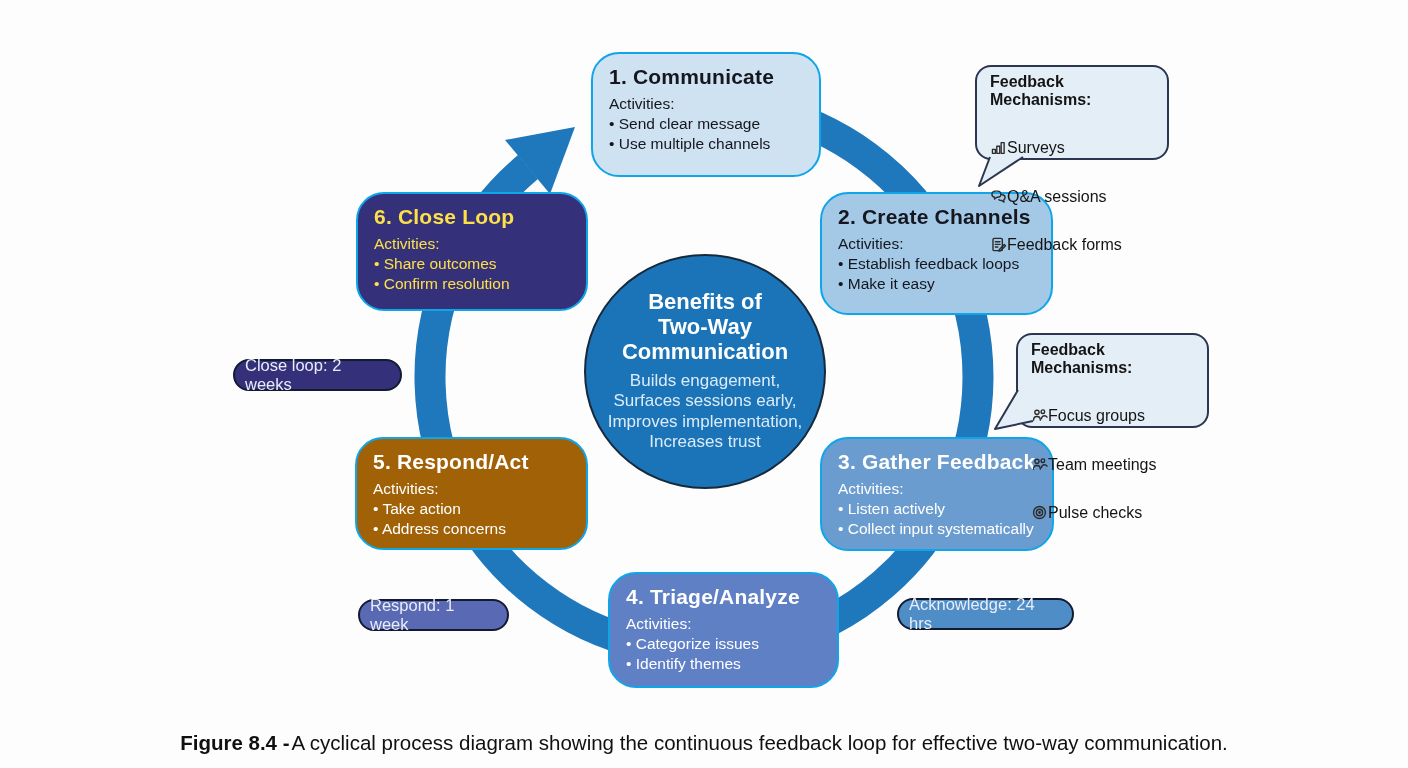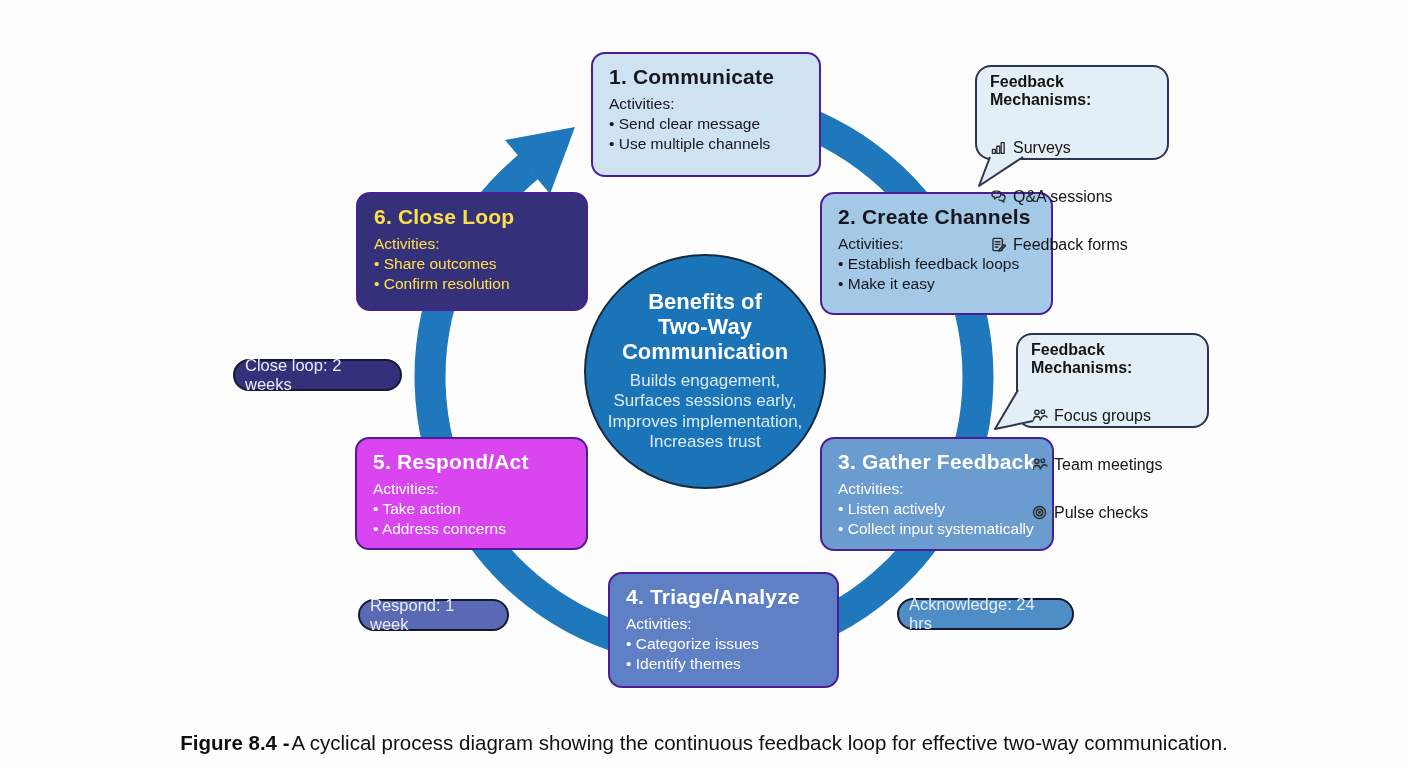--- a/index.html
+++ b/index.html
@@ -7,21 +7,21 @@
     position:relative;width:1408px;height:768px;background:#fdfdfd;overflow:hidden;
     font-family:"Liberation Sans", sans-serif;
   }
   .bg-svg,.fg-svg{position:absolute;left:0;top:0;pointer-events:none;}
   .bg-svg{z-index:1;}
   .fg-svg{z-index:3;}
 
   
   .stage{
     position:absolute;z-index:2;box-sizing:border-box;
-    border:2px solid #4c1d95;border-radius:14px;
+    border:2px solid #0ea5e9;border-radius:28px;
     padding:11px 8px 10px 16px;
   }
   .stage-title{font-size:21px;font-weight:bold;margin-bottom:5px;letter-spacing:.2px;}
   .stage-activities{font-size:15.5px;line-height:1.3;}
   .stage-item{font-size:15.5px;line-height:1.3;}
   .stage-item::before{content:"• ";}
   .stage-1{left:591px;top:52px;width:230px;height:125px;}
   .stage-2{left:820px;top:192px;width:233px;height:123px;}
   .stage-3{left:820px;top:437px;width:234px;height:114px;}
   .stage-4{left:589px;top:572px;width:231px;height:116px;}
@@ -40,21 +40,21 @@
 
   
   .callout{
     position:absolute;z-index:2;box-sizing:border-box;
     border:2px solid #2c3650;border-radius:16px;
     padding:6px 13px 9px 13px;color:#141414;
   }
   .callout-1{left:975px;top:65px;width:194px;height:95px;}
   .callout-2{left:1016px;top:333px;width:193px;height:95px;}
   .callout-title{font-size:16px;font-weight:bold;margin-bottom:2px;}
-  .callout-row{display:flex;align-items:center;gap:6px;font-size:16px;line-height:1.22;margin-top:29px;}
+  .callout-row{display:flex;align-items:center;gap:0;font-size:16px;line-height:1.22;margin-top:29px;}
   .cicon{display:inline-flex;width:17px;height:17px;flex:0 0 17px;}
   .cicon svg{width:17px;height:17px;}
 
   
   .pill{
     position:absolute;z-index:2;box-sizing:border-box;
     border:2px solid #131b33;border-radius:18px;height:32px;
     display:flex;align-items:center;justify-content:center;
     color:#e9edf8;font-size:16.5px;padding:0 10px;
   }
@@ -115,21 +115,21 @@
     <div class="stage-item">Collect input systematically</div>
   </div>
 
   <div class="stage stage-4" style="background-color: rgb(96, 128, 197); color: rgb(255, 255, 255); margin-left: 19px;">
     <div class="stage-title">4. Triage/Analyze</div>
     <div class="stage-activities">Activities:</div>
     <div class="stage-item">Categorize issues</div>
     <div class="stage-item">Identify themes</div>
   </div>
 
-  <div class="stage stage-5" style="background-color: #d946ef; color: rgb(255, 255, 255);">
+  <div class="stage stage-5" style="background-color: #a16207; color: rgb(255, 255, 255);">
     <div class="stage-title">5. Respond/Act</div>
     <div class="stage-activities">Activities:</div>
     <div class="stage-item">Take action</div>
     <div class="stage-item">Address concerns</div>
   </div>
 
   <div class="stage stage-6" style="background-color: rgb(52, 49, 122); color: #fde047;">
     <div class="stage-title">6. Close Loop</div>
     <div class="stage-activities">Activities:</div>
     <div class="stage-item">Share outcomes</div>

